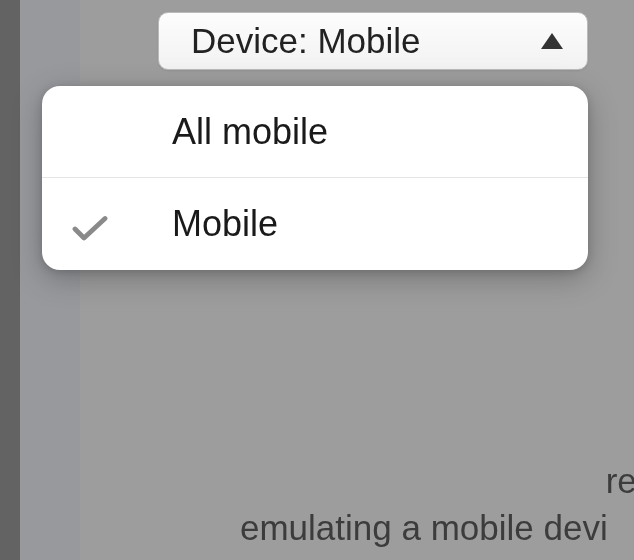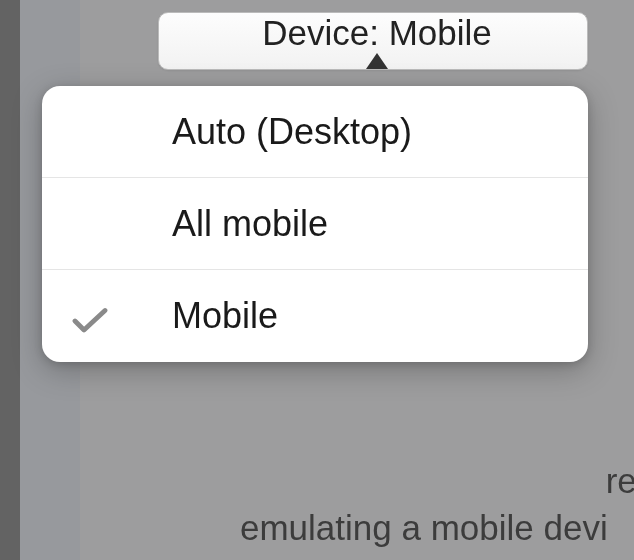--- a/index.html
+++ b/index.html
@@ -98,21 +98,20 @@
       border: 1px solid #bbb;
       border-radius: 10px;
       display: flex;
       align-items: center;
       justify-content: space-between;
       padding: 0 24px 0 32px;
       font-size: 35px;
       color: #222;
       cursor: pointer;
       box-shadow: 0 1px 2px rgba(0,0,0,0.08);
-      flex-direction: column;
     }
     
     .dropdown-trigger .triangle {
       width: 0;
       height: 0;
       border-left: 11px solid transparent;
       border-right: 11px solid transparent;
       border-bottom: 16px solid #333;
     }
     
@@ -180,24 +179,20 @@
 
 <div class="overlay"></div>
 
 <div class="dropdown-trigger">
   <span>Device: Mobile</span>
   <span class="triangle"></span>
 </div>
 
 <div class="dropdown-menu">
 
-  <div class="dropdown-item">
-    <span class="check-area"></span>
-    <span class="item-label">Auto (Desktop)</span>
-  </div>
 
   <div class="dropdown-item">
     <span class="check-area"></span>
     <span class="item-label">All mobile</span>
   </div>
 
 
   <div class="dropdown-item">
     <span class="check-area">
       <span class="check-icon">

